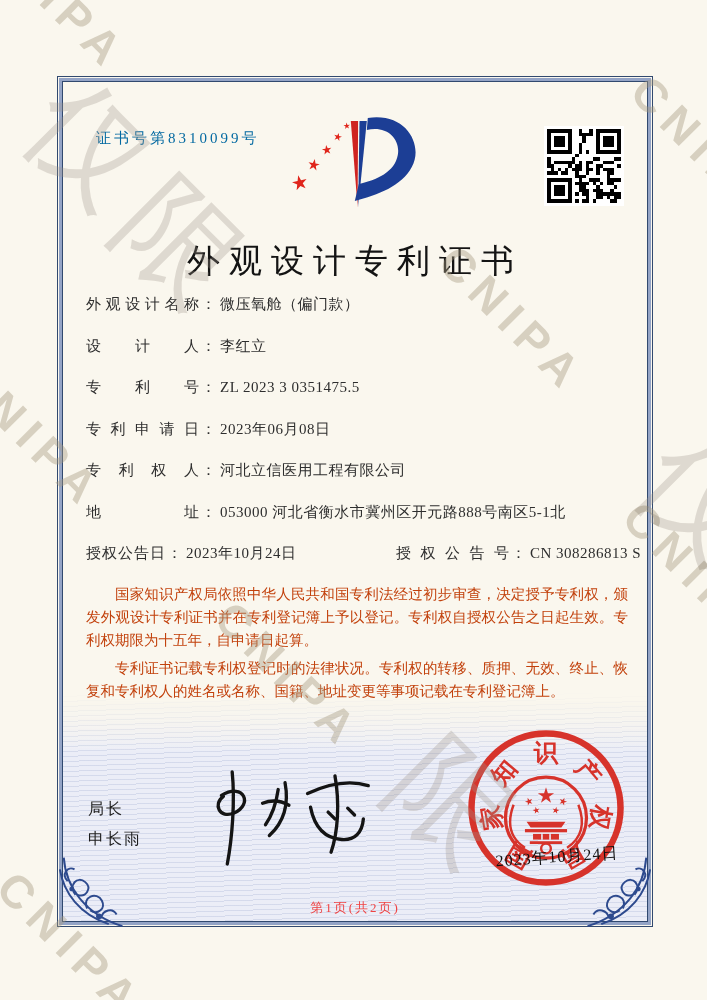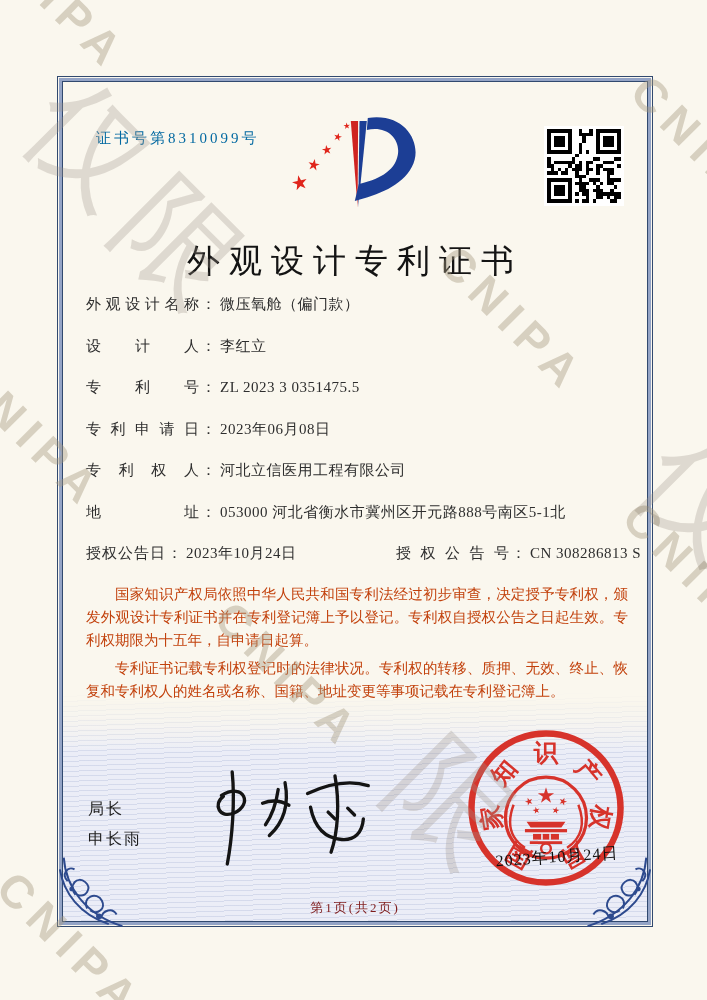--- a/index.html
+++ b/index.html
@@ -52,21 +52,21 @@
     font-family:"Liberation Sans","DejaVu Sans",sans-serif;color:#1c1c1c;letter-spacing:2px;}
   .sign-name{position:absolute;left:30px;top:752px;font-size:16px;z-index:2;
     font-family:"Liberation Sans","DejaVu Sans",sans-serif;color:#1c1c1c;letter-spacing:2px;}
   .sign-scribble{position:absolute;left:136px;top:682px;width:186px;height:112px;z-index:2;}
   
   .seal{position:absolute;left:407px;top:650px;width:162px;height:162px;z-index:3;opacity:0.94;}
   .seal-date{position:absolute;left:414px;top:770px;width:170px;text-align:center;z-index:3;
     font-size:16px;color:#101010;letter-spacing:1px;transform:rotate(-4deg);}
   
   .page-num{position:absolute;left:0;right:0;bottom:9px;text-align:center;
-    font-size:13px;letter-spacing:2px;color:#7f1d1d;z-index:2;}
+    font-size:13px;letter-spacing:2px;color:#ef4444;z-index:2;}
   .below-note{position:absolute;left:0;right:0;top:938px;text-align:center;
     font-size:15px;letter-spacing:3px;color:#222;z-index:2;}
   
   .fl{position:absolute;width:88px;height:88px;z-index:5;}
   .fl-left{left:-4px;bottom:-6px;}
   .fl-right{right:-4px;bottom:-6px;transform:scaleX(-1);}
 </style>
 </head>
 <body>
 

